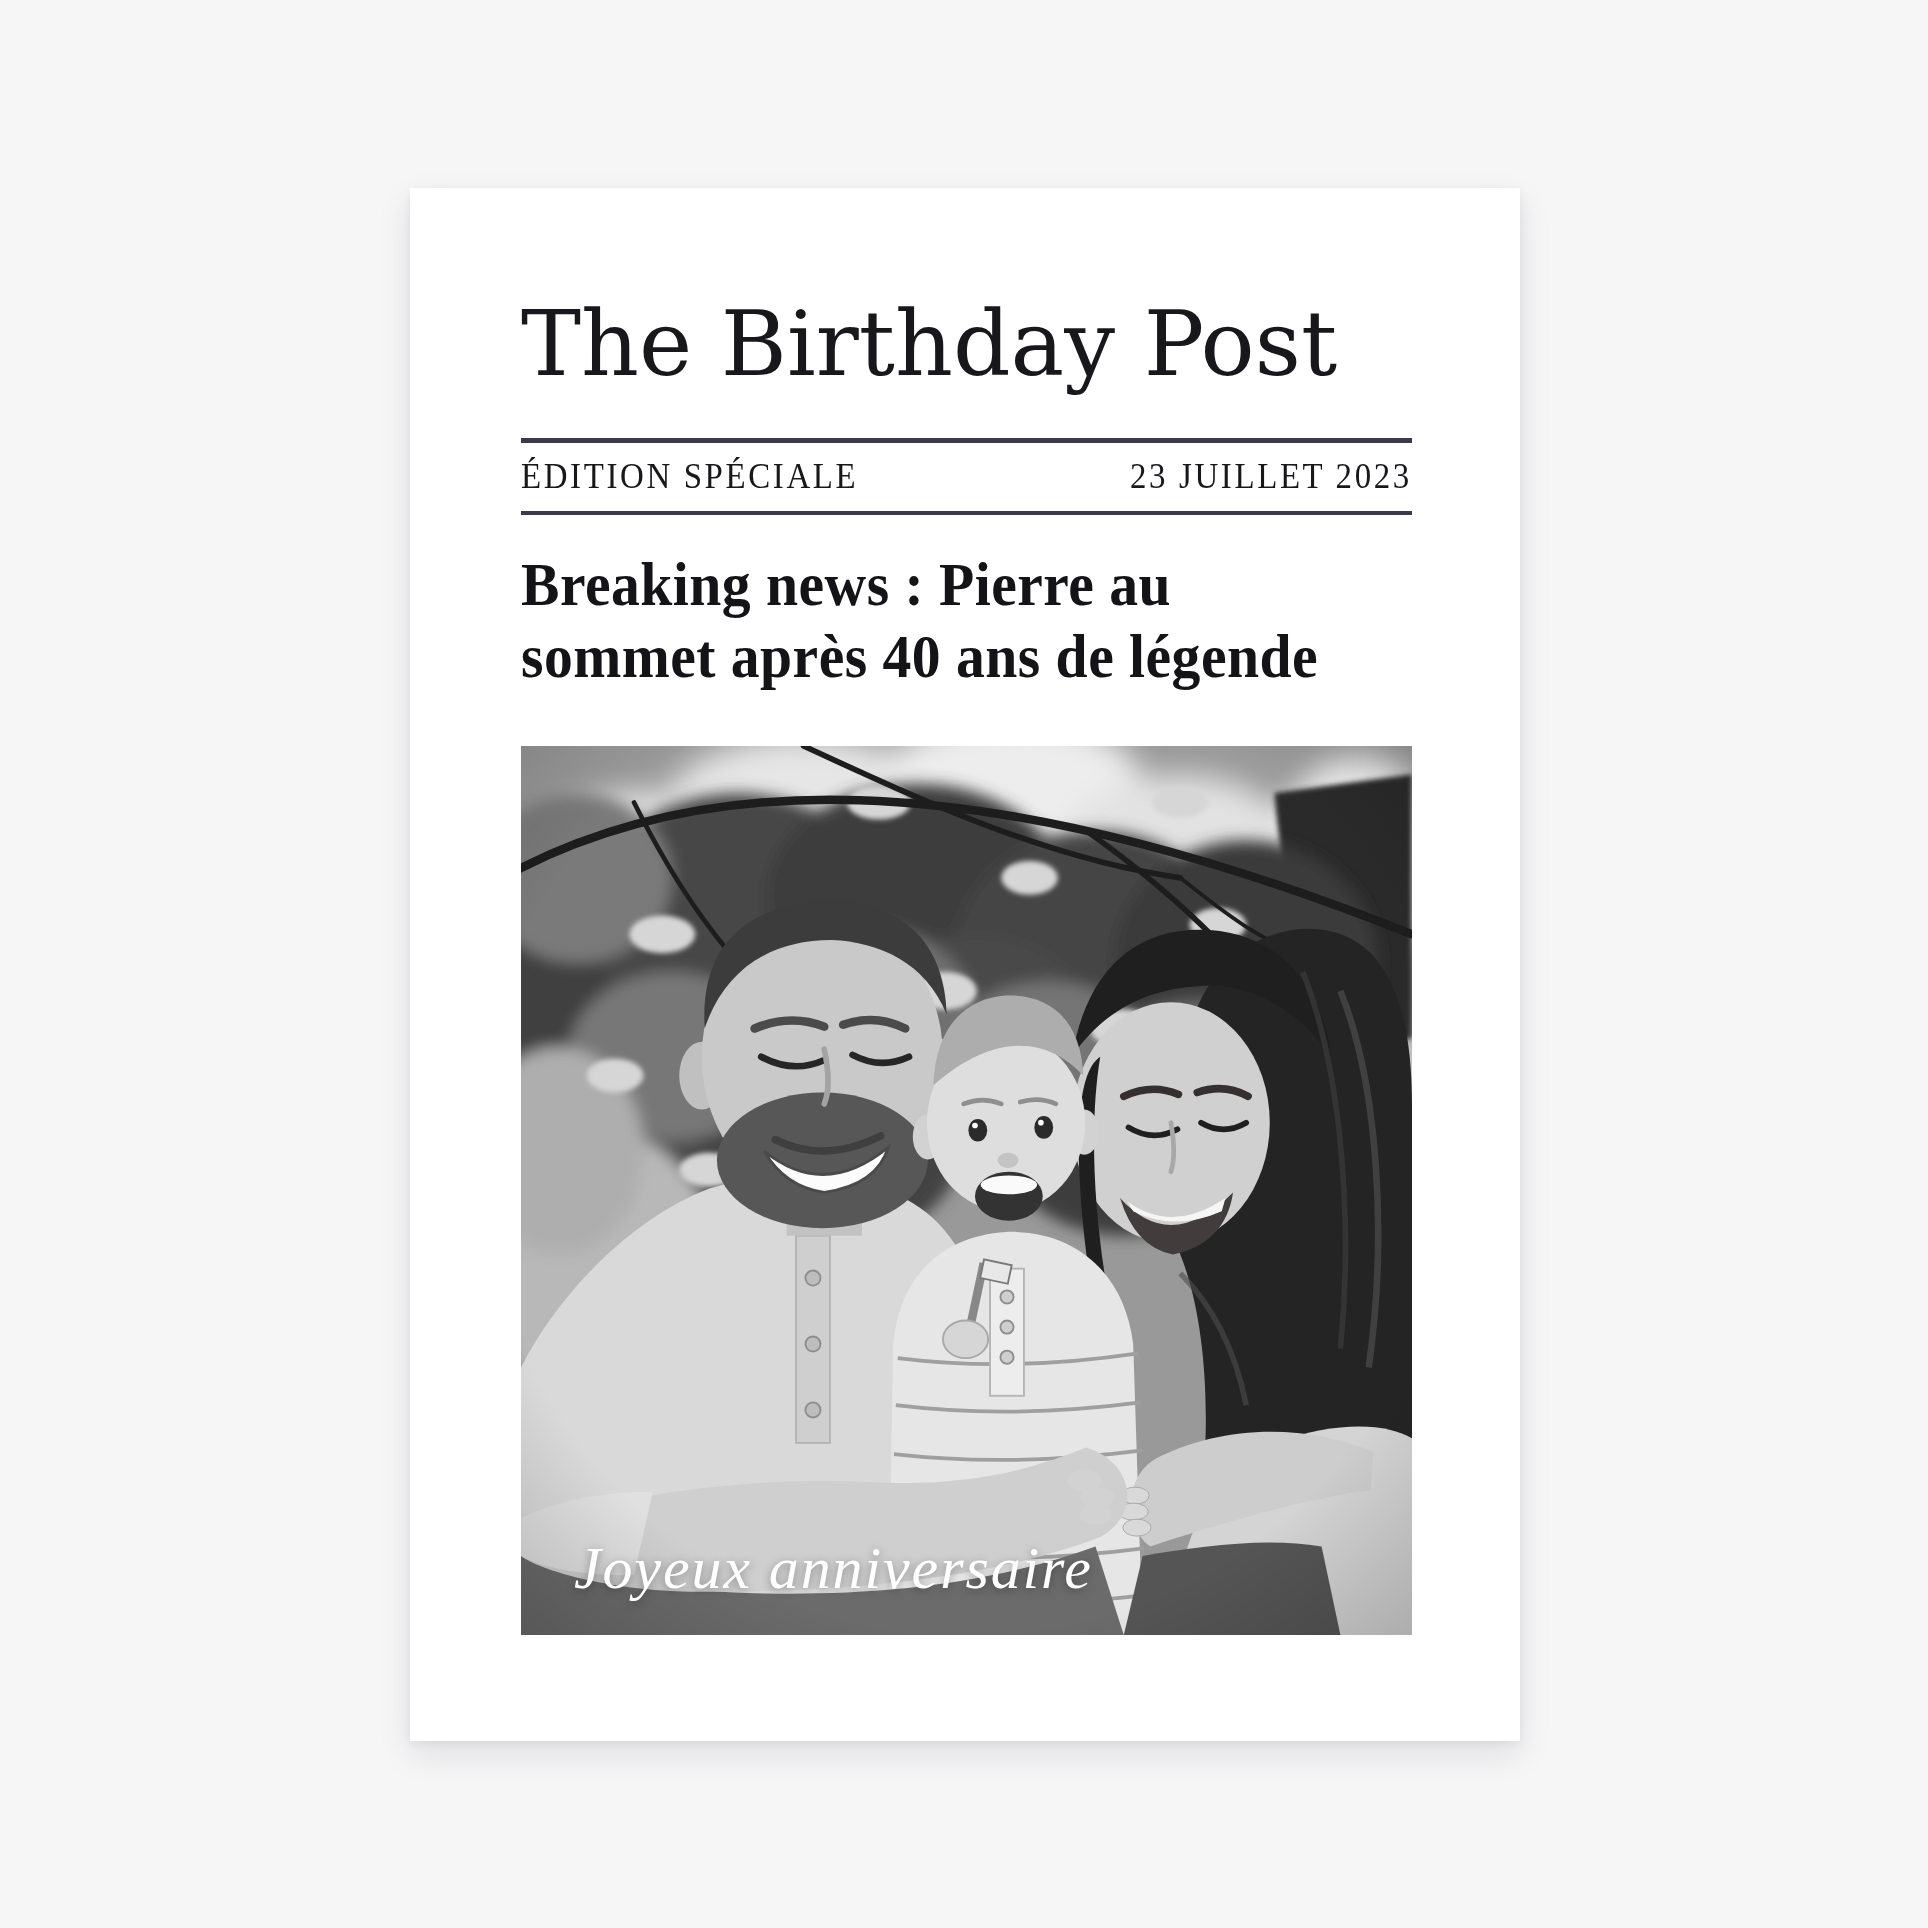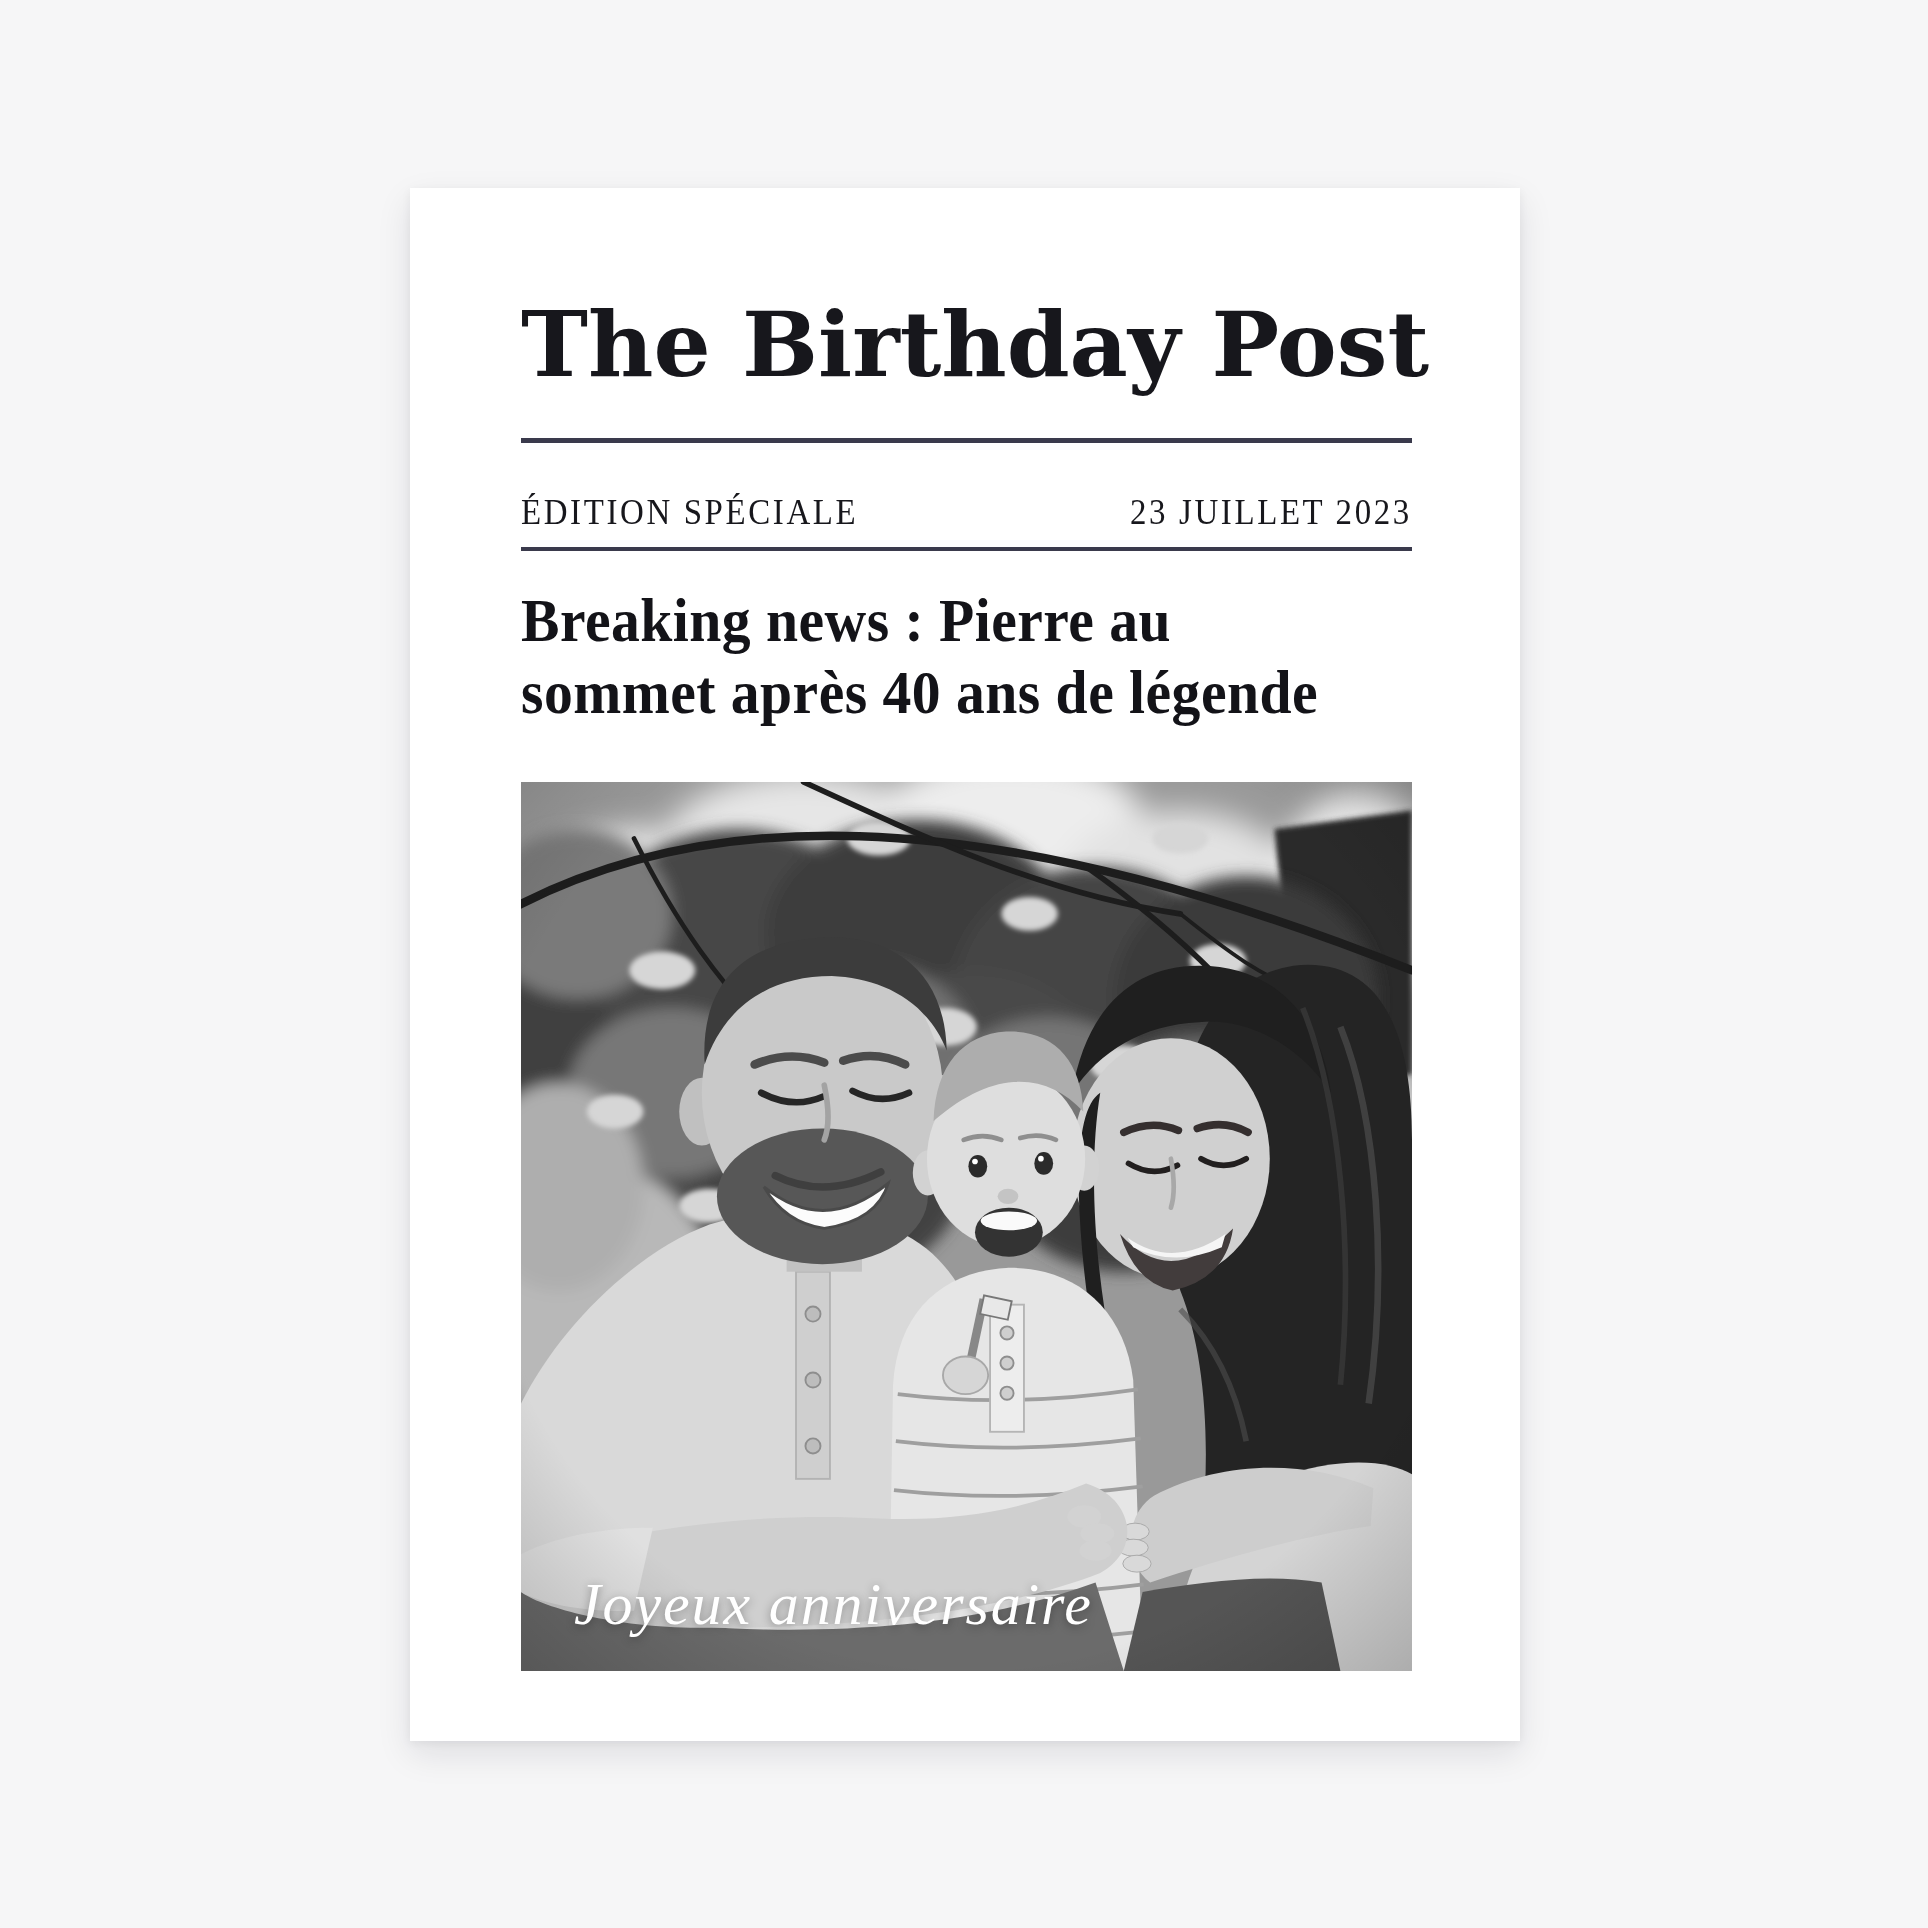--- a/index.html
+++ b/index.html
@@ -8,29 +8,29 @@
   *{margin:0;padding:0;box-sizing:border-box;}
   html,body{width:1928px;height:1928px;}
   body{background:var(--background);font-family:"Liberation Serif",serif;position:relative;overflow:hidden;}
   .card{
     position:absolute;left:410px;top:188px;width:1110px;height:1553px;
     background:var(--card);overflow:hidden;
     box-shadow:0 13px 32px rgba(20,20,35,.10),0 2.8px 9.4px rgba(20,20,35,.06);
     padding:0 108px 0 111px;
   }
   .masthead{
-    margin-top:102px;text-align:right;white-space:nowrap;
-    font-family:"DejaVu Serif",serif;font-weight:700;
+    margin-top:102px;text-align:left;white-space:nowrap;
+    font-family:"DejaVu Serif",serif;font-weight:400;
     font-size:90px;line-height:1.2;color:var(--ink);letter-spacing:0px;
   }
   .rule{height:4.7px;background:var(--rule);border:none;}
   .rule-top{margin-top:40px;}
   .strip{
     height:68px;display:flex;justify-content:space-between;align-items:center;
-    font-family:"Liberation Serif",serif;color:var(--ink);margin-top:36px;
+    font-family:"Liberation Serif",serif;color:var(--ink);
   }
   .edition{font-size:35px;letter-spacing:2.8px;font-weight:400;transform:scaleX(.94);transform-origin:left center;}
   .issue-date{font-size:35px;letter-spacing:2.8px;font-weight:400;transform:scaleX(.94);transform-origin:right center;}
   .headline{
     margin-top:34px;width:958px;
     font-family:"Liberation Serif",serif;font-weight:700;
     font-size:62px;line-height:1.16;color:#131318;
     white-space:pre-line;transform:scaleX(.93);transform-origin:left top;
     letter-spacing:0.5px;
   }

